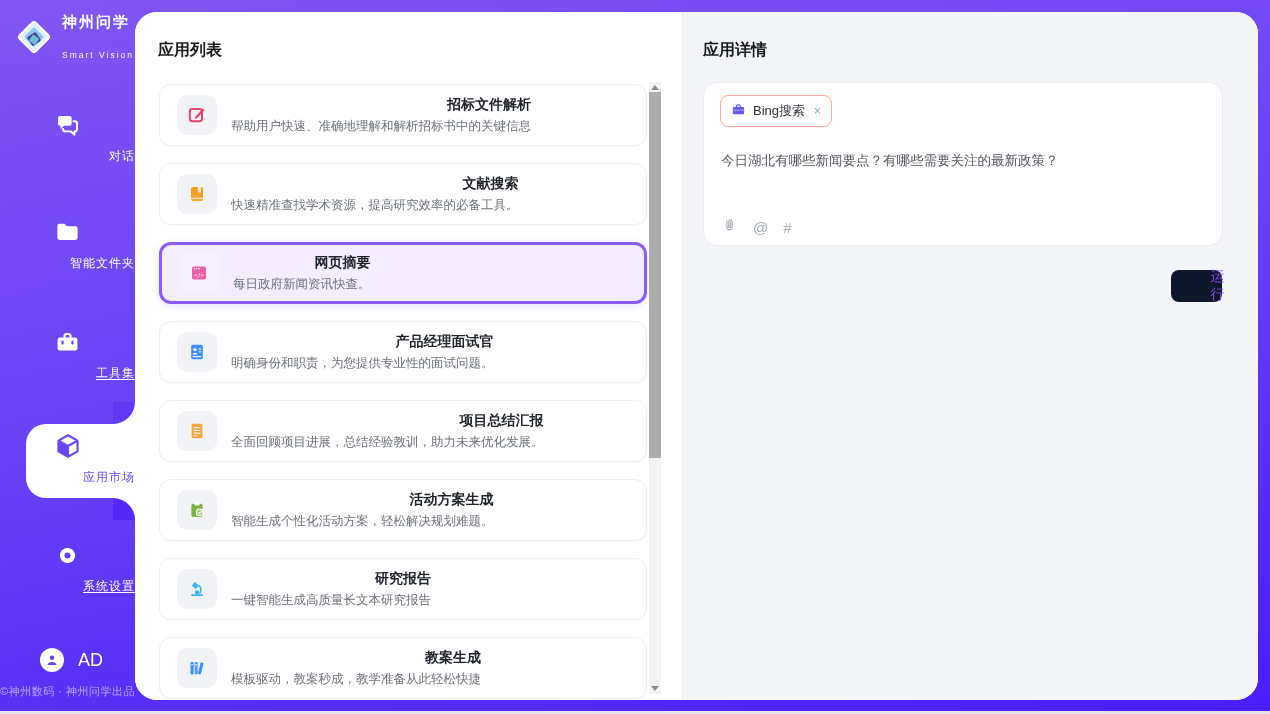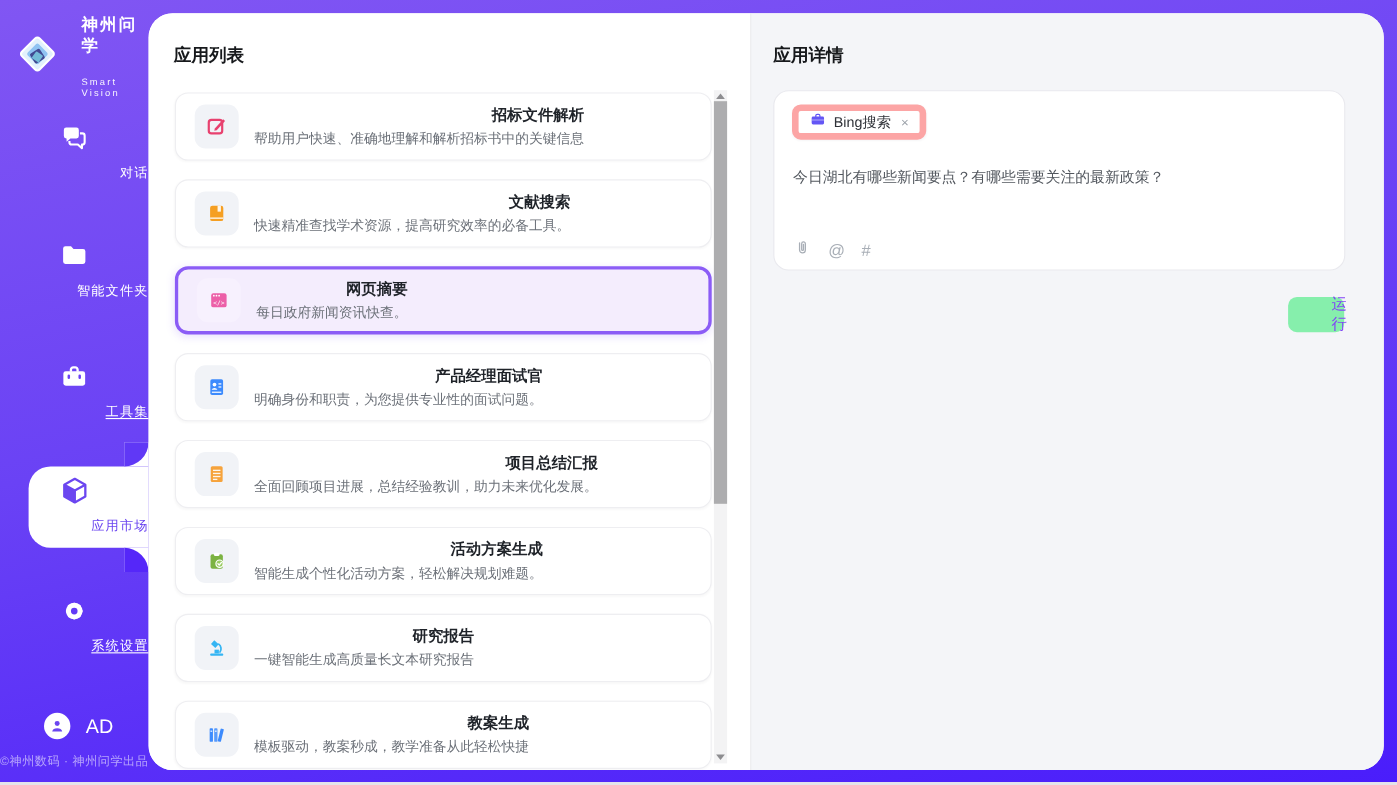--- a/index.html
+++ b/index.html
@@ -7,21 +7,21 @@
   body {
     position:relative; overflow:hidden; background:#ececf2;
     font-family:"Liberation Sans","DejaVu Sans",sans-serif;
   }
   
   .frame {
     position:absolute; top:0; left:0; width:1270px; height:711px;
     background:linear-gradient(168deg,#8156f3 0%,#6a42f5 45%,#4a1dfb 100%);
   }
   .sidebar { position:absolute; top:0; left:0; width:135px; height:711px; color:#fff; }
-  .logo { position:absolute; top:13px; left:15px; display:flex; align-items:center; gap:21px; }
+  .logo { position:absolute; top:13px; left:15px; display:flex; align-items:flex-end; gap:9px; }
   .logo-text .cn { font-size:15px; font-weight:700; letter-spacing:2px; }
   .logo-text .en { font-size:8.5px; letter-spacing:2px; margin-top:18px; opacity:.95; }
   .nav-item { position:absolute; left:0; width:135px; text-align:center; cursor:pointer; }
   .nav-item .nav-icon { display:inline-block; height:27px; }
   .nav-item .nav-label { display:block; font-size:12px; letter-spacing:1px; margin-top:5px; color:#fff;text-align:right; }
   .nav-label.u { text-decoration:underline; text-underline-offset:2px; }
   .nav-item.active .nav-label { color:#6b46f0; text-decoration:none; }
   
   .active-blob { position:absolute; top:424px; left:26px; width:109px; height:74px;
     background:#ffffff; border-radius:20px 0 0 20px; }
@@ -54,29 +54,29 @@
   .scrollbar { position:absolute; top:70px; left:514px; width:12px; height:612px; background:#f3f3f4; }
   .sb-thumb { position:absolute; top:10px; left:0; width:12px; height:366px; background:#adadaf; }
   .sb-arrow { position:absolute; left:2px; width:0; height:0; border-left:4px solid transparent; border-right:4px solid transparent; }
   .sb-up { top:3px; border-bottom:5px solid #8d8d90; }
   .sb-down { bottom:3px; border-top:5px solid #8d8d90; }
   
   .detail-panel { position:relative; flex:1; background:#f4f5f8; border-left:1px solid #ebebee; }
   .detail-card { position:absolute; top:70px; left:20px; width:520px; height:164px;
     background:#fff; border:1px solid #e9e9ee; border-radius:14px; }
   .chip { position:absolute; top:12px; left:16px; height:32px; display:inline-flex; align-items:center; gap:7px;
-    padding:0 10px; background:#fff; border:6px solid #fca5a5; border-radius:8px;
+    padding:0 10px; background:#fff; border:1px solid #fca5a5; border-radius:8px;
     box-shadow:0 1px 2px rgba(20,20,43,.04); cursor:pointer; }
   .chip-label { font-size:13px; color:#2f3238; }
   .chip-close { font-size:12px; color:#9aa0a8; margin-left:2px; cursor:pointer; }
   .query { position:absolute; top:69px; left:17px; width:480px; font-size:13.5px; color:#52575e; }
   .attach-row { position:absolute; top:134px; left:17px; display:flex; align-items:center; gap:15px; color:#a8aeb6; }
   .attach-glyph { font-size:15px; color:#a8aeb6; cursor:pointer; line-height:1; }
   .run-btn { position:absolute; top:258px; left:488px; width:51px; height:32px;
-    background:#86efac; color:#8247f5; font-size:14px; border:none; border-radius:8px;
+    background:#0f172a; color:#8247f5; font-size:14px; border:none; border-radius:8px;
     display:flex; align-items:center; justify-content:center; cursor:pointer;padding-left:42px; }
   .bottom-strip { position:absolute; left:0; top:711px; width:1270px; height:3px; background:#e4e4ea; }
 </style>
 </head>
 <body>
 
 <div class="frame">
 
   <div class="sidebar">
     <div class="logo">

